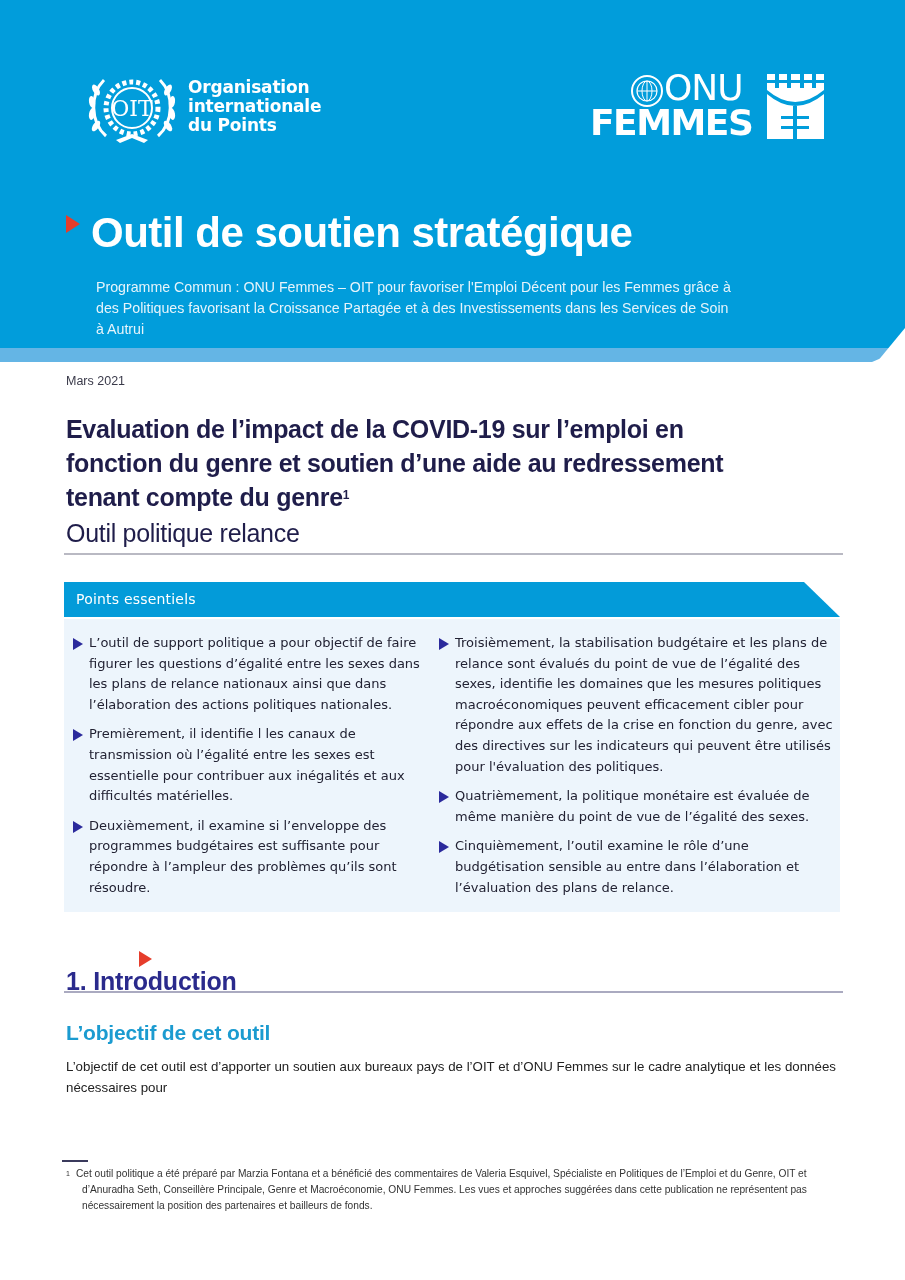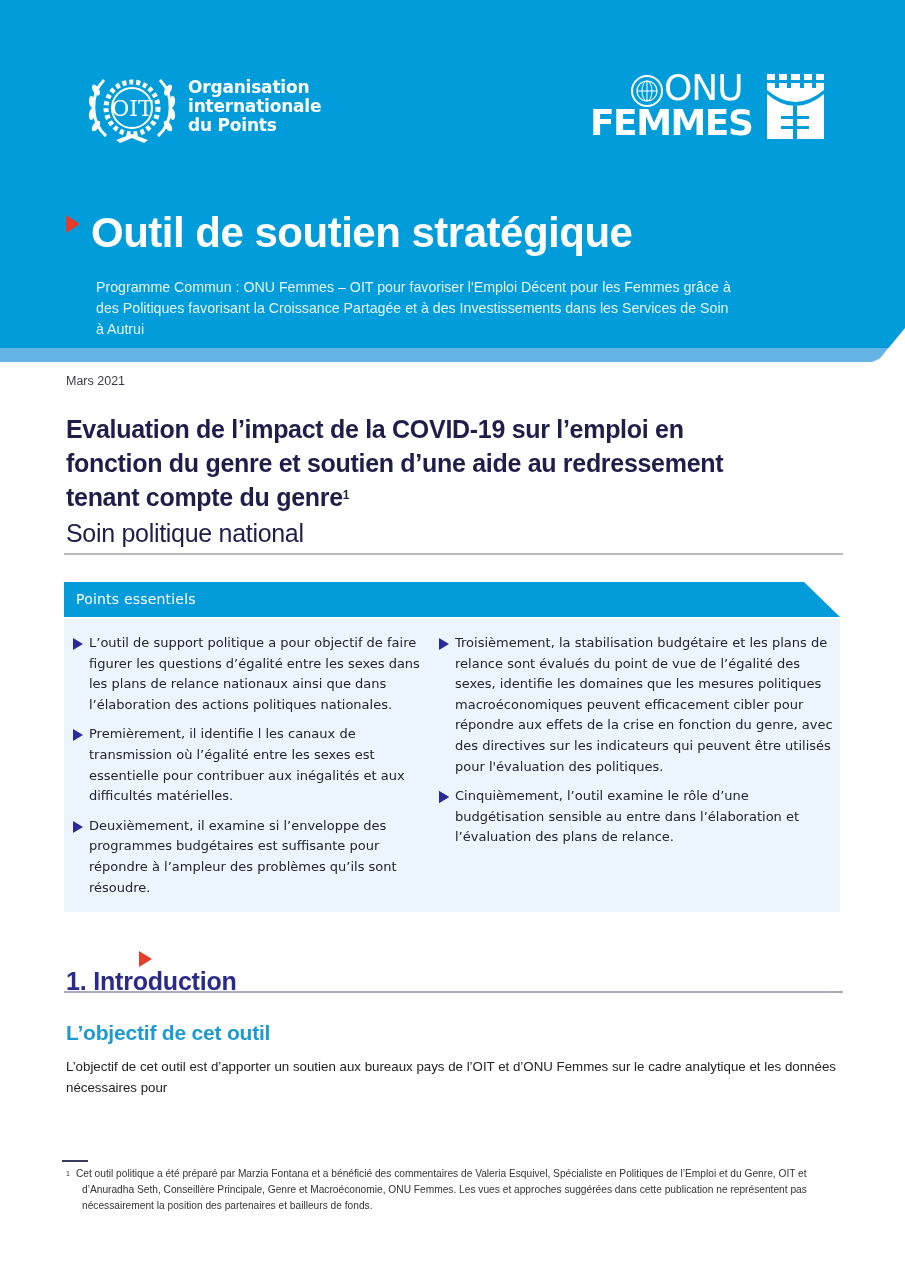--- a/index.html
+++ b/index.html
@@ -203,21 +203,21 @@
     <span class="txt">Outil de soutien stratégique</span>
   </div>
   <div class="subtitle">Programme Commun : ONU Femmes – OIT pour favoriser l'Emploi Décent pour les Femmes grâce à des Politiques favorisant la Croissance Partagée et à des Investissements dans les Services de Soin à Autrui</div>
 </div>
 
 <div class="date">Mars 2021</div>
 
 <div class="doc-title">
   <span>Evaluation de l’impact de la COVID-19 sur l’emploi en fonction du genre et soutien d’une aide au redressement tenant compte du genre</span><sup>1</sup>
 </div>
-<div class="doc-subtitle">Soin politique national</div>
+<div class="doc-subtitle">Outil politique relance</div>
 <div class="rule1"></div>
 
 <div class="kp-header">
   <span class="kp-header-label">Points essentiels</span>
 </div>
 <div class="kp-body">
   <div class="kp-col left">
     <div class="kp-item">
       <span class="kp-bullet"></span>
       <span>L’outil de support politique a pour objectif de faire figurer les questions d’égalité entre les sexes dans les plans de relance nationaux ainsi que dans l’élaboration des actions politiques nationales.</span>
@@ -231,20 +231,21 @@
       <span>Deuxièmement, il examine si l’enveloppe des programmes budgétaires est suffisante pour répondre à l’ampleur des problèmes qu’ils sont résoudre.</span>
     </div>
   </div>
   <div class="kp-col right">
     <div class="kp-item">
       <span class="kp-bullet"></span>
       <span>Troisièmement, la stabilisation budgétaire et les plans de relance sont évalués du point de vue de l’égalité des sexes, identifie les domaines que les mesures politiques macroéconomiques peuvent efficacement cibler pour répondre aux effets de la crise en fonction du genre, avec des directives sur les indicateurs qui peuvent être utilisés pour l'évaluation des politiques.</span>
     </div>
     <div class="kp-item">
       <span class="kp-bullet"></span>
+      <span>Quatrièmement, la politique monétaire est évaluée de même manière du point de vue de l’égalité des sexes.</span>
     </div>
     <div class="kp-item">
       <span class="kp-bullet"></span>
       <span>Cinquièmement, l’outil examine le rôle d’une budgétisation sensible au entre dans l’élaboration et l’évaluation des plans de relance.</span>
     </div>
   </div>
 </div>
 
 <div class="intro-heading">
   <span class="tri"></span>

